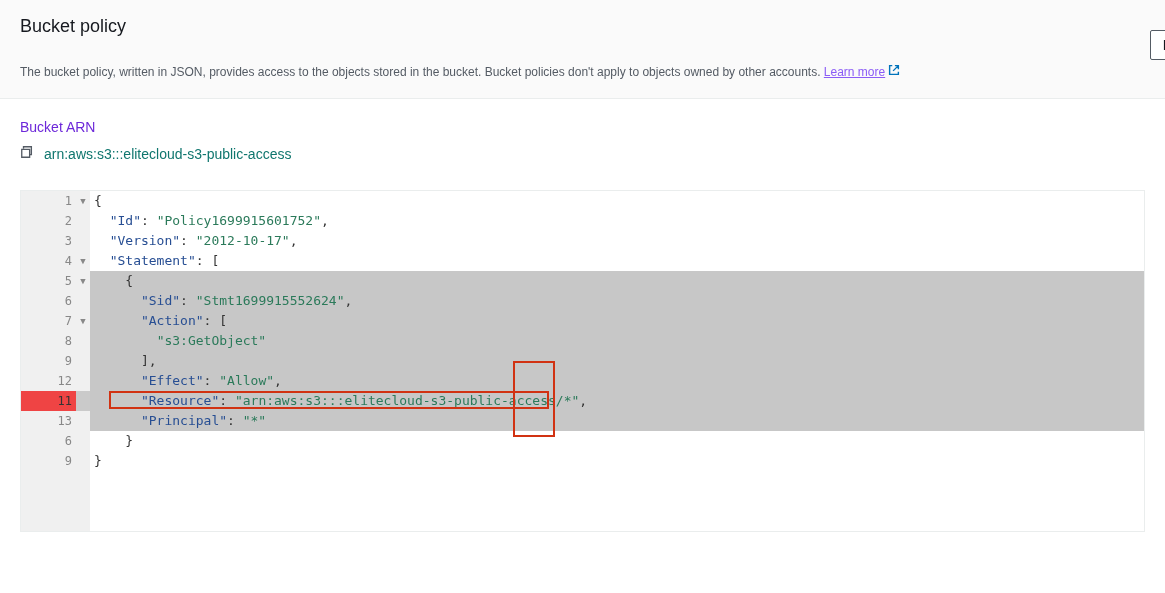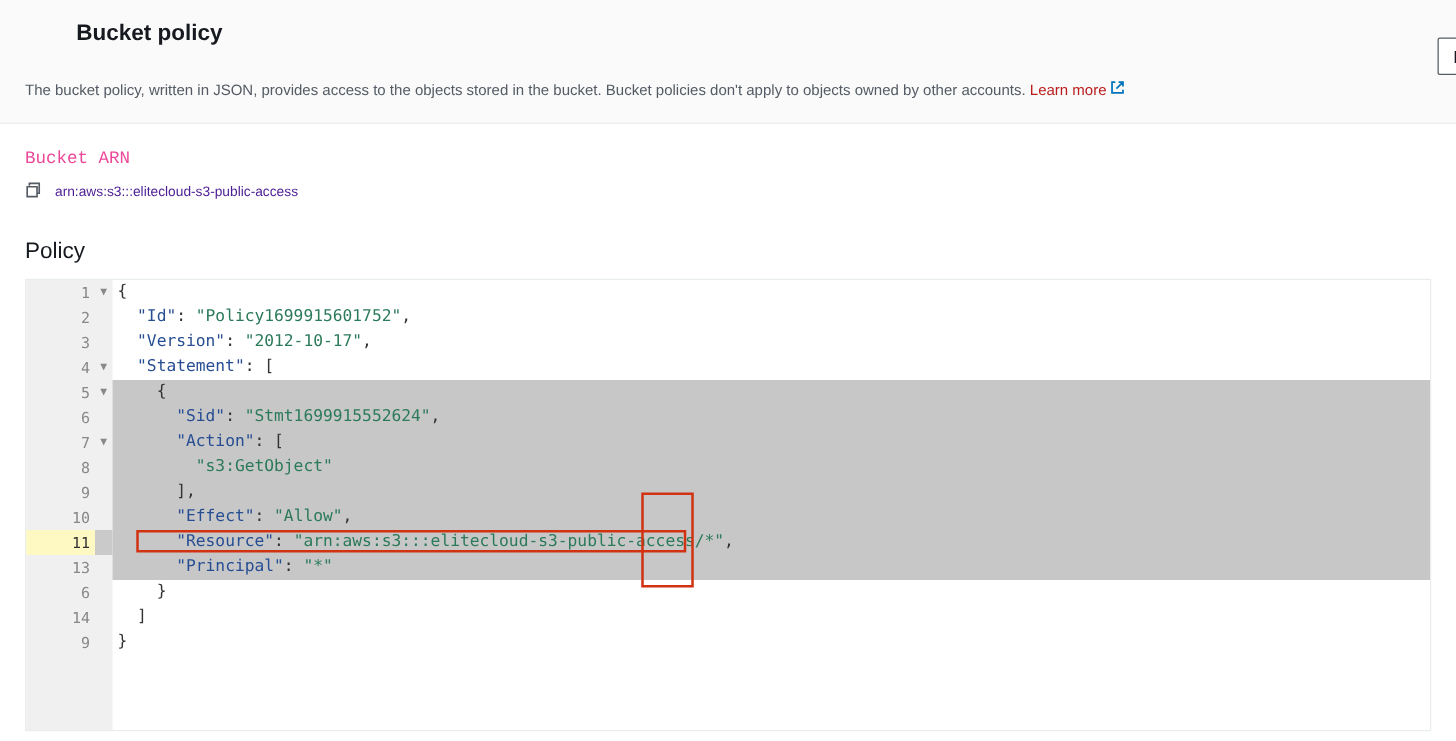--- a/index.html
+++ b/index.html
@@ -18,32 +18,32 @@
   .header-row {
     display: flex;
     align-items: flex-start;
     justify-content: space-between;
   }
   .header-left {
     flex: 1;
   }
   h1.title {
     font-size: 18px;
-    font-weight: 700;
+    font-weight: 400;
     color: #16191f;
     margin-bottom: 26px;
-    margin-left: 41px;
   }
   .description {
     font-size: 12px;
     color: #545b64;
     line-height: 1.5;
   }
   .learn-more {
-    color: #b91c1c;
+    color: #8b5cf6;
+    text-decoration: underline;
     cursor: pointer;
   }
   .external-icon {
     display: inline-block;
     vertical-align: middle;
     margin-left: 2px;
   }
   .btn-outline {
     border: 1px solid #545b64;
     background: #fff;
@@ -54,37 +54,36 @@
     position: absolute;
     right: -20px;
     top: 30px;
     border-radius: 2px;
   }
   .content-section {
     padding: 20px;
   }
   .label {
     font-size: 14px;
-    color: #ec4899;
+    color: #6d28d9;
     margin-bottom: 10px;
-    font-family: Liberation Mono, monospace;
   }
   .arn-row {
     display: flex;
     align-items: center;
     gap: 10px;
     margin-bottom: 28px;
   }
   .copy-icon {
     cursor: pointer;
     color: #545b64;
   }
   .arn-value {
-    font-size: 11px;
-    color: #4c1d95;
+    font-size: 14px;
+    color: #0f766e;
   }
   .policy-label {
     font-size: 18px;
     color: #16191f;
     margin-bottom: 12px;
   }
   .code-editor {
     border: 1px solid #eaeded;
     position: relative;
     font-family: "Monaco", "Menlo", "Consolas", monospace;
@@ -101,21 +100,21 @@
     background: #f0f0f0;
     color: #888;
     text-align: right;
     padding-right: 4px;
     font-size: 12px;
     flex-shrink: 0;
     position: relative;
     user-select: none;
   }
   .gutter.active {
-    background: #fef9c3;
+    background: #ef4444;
     color: #333;
   }
   .fold-arrow {
     width: 14px;
     text-align: center;
     color: #888;
     font-size: 9px;
     flex-shrink: 0;
     background: #f0f0f0;
     user-select: none;
@@ -168,21 +167,20 @@
   <div class="label">Bucket ARN</div>
   <div class="arn-row">
     <span class="copy-icon">
       <svg width="14" height="14" viewBox="0 0 16 16">
           <path fill="none" stroke="#545b64" stroke-width="1.5" d="M4 4V2h9v9h-2M2 5h9v9H2z"></path>
         </svg>
     </span>
     <span class="arn-value">arn:aws:s3:::elitecloud-s3-public-access</span>
   </div>
 
-  <div class="policy-label">Policy</div>
 
   <div class="editor-wrap">
     <div class="code-editor" id="code-editor">
         <div class="code-line">
           <div class="gutter">1</div>
           <div class="fold-arrow">▼</div>
           <div class="code-content"><span></span><span class="json-punct">{</span></div>
         </div>
         <div class="code-line">
           <div class="gutter">2</div>
@@ -218,43 +216,38 @@
           <div class="gutter">8</div>
           <div class="fold-arrow"></div>
           <div class="code-content selected"><span>        </span><span class="json-string">"s3:GetObject"</span></div>
         </div>
         <div class="code-line">
           <div class="gutter">9</div>
           <div class="fold-arrow"></div>
           <div class="code-content selected"><span>      </span><span class="json-punct">],</span></div>
         </div>
         <div class="code-line">
-          <div class="gutter">10</div>
+          <div class="gutter">12</div>
           <div class="fold-arrow"></div>
           <div class="code-content selected"><span>      </span><span class="json-key">"Effect"</span><span class="json-punct">: </span><span class="json-string">"Allow"</span><span class="json-punct">,</span></div>
         </div>
         <div class="code-line">
           <div class="gutter active">11</div>
           <div class="fold-arrow"></div>
           <div class="code-content selected"><span>      </span><span class="json-key">"Resource"</span><span class="json-punct">: </span><span class="json-string">"arn:aws:s3:::elitecloud-s3-public-access/*"</span><span class="json-punct">,</span></div>
         </div>
         <div class="code-line">
           <div class="gutter">13</div>
           <div class="fold-arrow"></div>
           <div class="code-content selected"><span>      </span><span class="json-key">"Principal"</span><span class="json-punct">: </span><span class="json-string">"*"</span></div>
         </div>
         <div class="code-line">
           <div class="gutter">6</div>
           <div class="fold-arrow"></div>
           <div class="code-content"><span>    </span><span class="json-punct">}</span></div>
-        </div>
-        <div class="code-line">
-          <div class="gutter">14</div>
-          <div class="fold-arrow"></div>
-          <div class="code-content"><span>  </span><span class="json-punct">]</span></div>
         </div>
         <div class="code-line">
           <div class="gutter">9</div>
           <div class="fold-arrow"></div>
           <div class="code-content"><span></span><span class="json-punct">}</span></div>
         </div>
         <div class="code-line">
           <div class="gutter"></div>
           <div class="fold-arrow"></div>
           <div class="code-content"></div>

